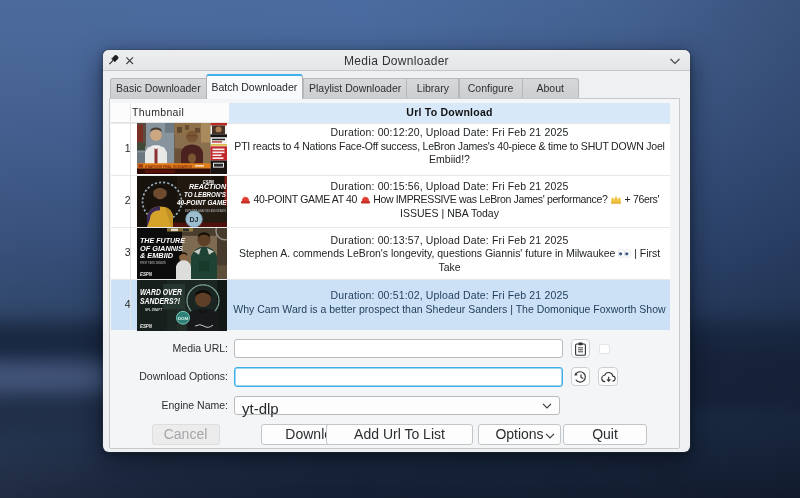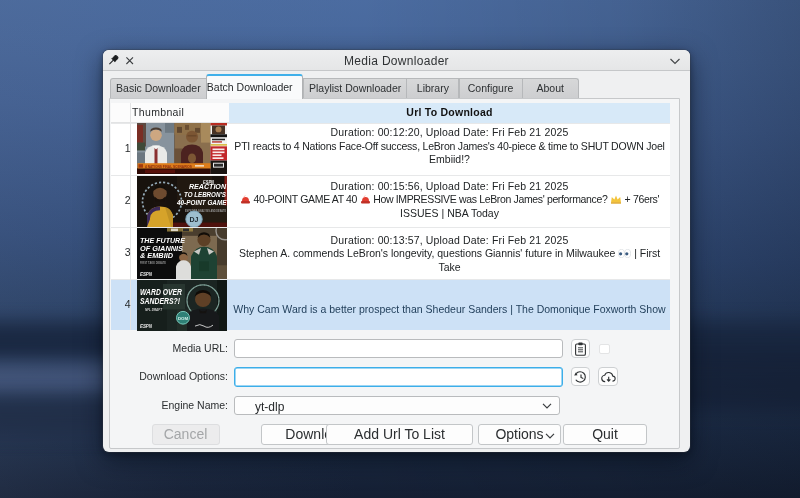--- a/index.html
+++ b/index.html
@@ -38,21 +38,21 @@
 
   
   .tab {
     position:absolute; top:28px; height:20px; background:linear-gradient(#d7d8d9,#cdced0);
     border:1px solid #b6b8ba; border-bottom:none; color:#2d3032;
     text-align:center; line-height:19px; font-size:10.5px; white-space:nowrap;
   }
   #tab-sel {
     position:absolute; top:24px; height:25px; background:#f9fafb;
     border:1px solid #b0b2b4; border-bottom:none; border-top:2px solid #40b0ea;
-    border-radius:3px 3px 0 0; line-height:22px; font-size:10.5px; white-space:nowrap; z-index:5;
+    border-radius:3px 3px 0 0; text-align:center; line-height:22px; font-size:10.5px; white-space:nowrap; z-index:5;
   }
 
   #pane {
     position:absolute; left:6px; top:48px; width:571px; height:351px;
     background:#f4f5f6; border:1px solid #c6c8ca; border-radius:0 0 2px 2px;
   }
 
   #table { position:absolute; left:1px; top:4px; width:559px; height:227px; background:#ffffff; }
   
   .hdr { position:absolute; top:0; height:19.5px; font-size:10.5px; }
@@ -144,21 +144,21 @@
       </div>
       <div class="urlcell" style="top:124px; height:52px; padding-top:2px;">
         <div><span class="dur">Duration: 00:13:57, Upload Date: Fri Feb 21 2025</span><br><span style="letter-spacing:-0.02px">Stephen A. commends LeBron's longevity, questions Giannis' future in Milwaukee <svg class="emoji" width="13" height="9" viewBox="0 0 13 9">
                 <ellipse cx="3.4" cy="4.5" rx="3" ry="4.2" fill="#fff" stroke="#c9ced2" stroke-width=".5"></ellipse>
                 <ellipse cx="9.6" cy="4.5" rx="3" ry="4.2" fill="#fff" stroke="#c9ced2" stroke-width=".5"></ellipse>
                 <circle cx="2.6" cy="4.8" r="1.6" fill="#3b5b80"></circle>
                 <circle cx="8.8" cy="4.8" r="1.6" fill="#3b5b80"></circle>
               </svg> | First</span><br>Take</div>
       </div>
       <div class="urlcell" style="top:176px; height:51px; padding-bottom:4px; color:#1e3c58;">
-        <div><br><span style="letter-spacing:0px">Why Cam Ward is a better prospect than Shedeur Sanders | The Domonique Foxworth Show</span></div>
+        <div><span class="dur">Duration: 00:51:02, Upload Date: Fri Feb 21 2025</span><br><span style="letter-spacing:0px">Why Cam Ward is a better prospect than Shedeur Sanders | The Domonique Foxworth Show</span></div>
       </div>
 
       <div class="thumb" id="t1" style="top:20px;">
        <svg width="90" height="51" viewBox="0 0 90 52" preserveAspectRatio="none">
         <rect width="90" height="52" fill="#1c1410"></rect>
 
         <rect x="0" y="0" width="37.5" height="46" fill="#87939d"></rect>
         <rect x="0" y="0" width="9" height="24" fill="#5d4a41"></rect>
         <rect x="0" y="2" width="6" height="18" fill="#7a2e24"></rect>
             <rect x="0" y="20" width="8" height="8" fill="#3f4a38"></rect>
@@ -321,21 +321,21 @@
     </div>
     <div class="iconbtn" id="ib-cloud" style="left:488px; top:268px; width:20px; height:19px;">
       <svg width="15" height="12" viewBox="0 0 15 12">
         <path d="M4.2 10.6 a3.2 3.2 0 0 1 -0.5 -6.4 a4.2 4.2 0 0 1 8.1 0.9 a2.5 2.5 0 0 1 -0.3 5" fill="none" stroke="#2e3133" stroke-width="1.1"></path>
         <path d="M7.7 5.8 V10 M6 8.4 L7.7 10.2 L9.4 8.4" fill="none" stroke="#2e3133" stroke-width="1.1"></path>
       </svg>
     </div>
 
     <div class="label" style="left:0; top:299.5px; width:118px;">Engine Name:</div>
     <div class="input" style="left:124px; top:297px; width:326px; height:18.5px; background:#fdfdfd;">
-      <span style="position:absolute; left:20px; top:2.5px; font-size:12px;">yt-dlp</span>
+      <span style="position:absolute; left:7px; top:2.5px; font-size:15px;">yt-dlp</span>
       <svg style="position:absolute; right:7px; top:6px;" width="10" height="6" viewBox="0 0 10 6">
         <path d="M1 0.8 L5 4.8 L9 0.8" stroke="#3a3d3f" stroke-width="1.2" fill="none"></path>
       </svg>
     </div>
 
     <div class="btn" style="left:41.5px; top:325px; width:68px; height:21px; background:#ececed; border-color:#dddee0; color:#a4a6a8;">Cancel</div>
     <div class="btn" style="left:115px; top:325px; width:111px; height:21px;margin-left:36px;">Download</div>
     <div class="btn" style="left:216px; top:325px; width:147px; height:21px;">Add Url To List</div>
     <div class="btn" style="left:368px; top:325px; width:83px; height:21px; ">Options
       <svg style="position:absolute; right:5px; top:8px;" width="10" height="6" viewBox="0 0 10 6">

